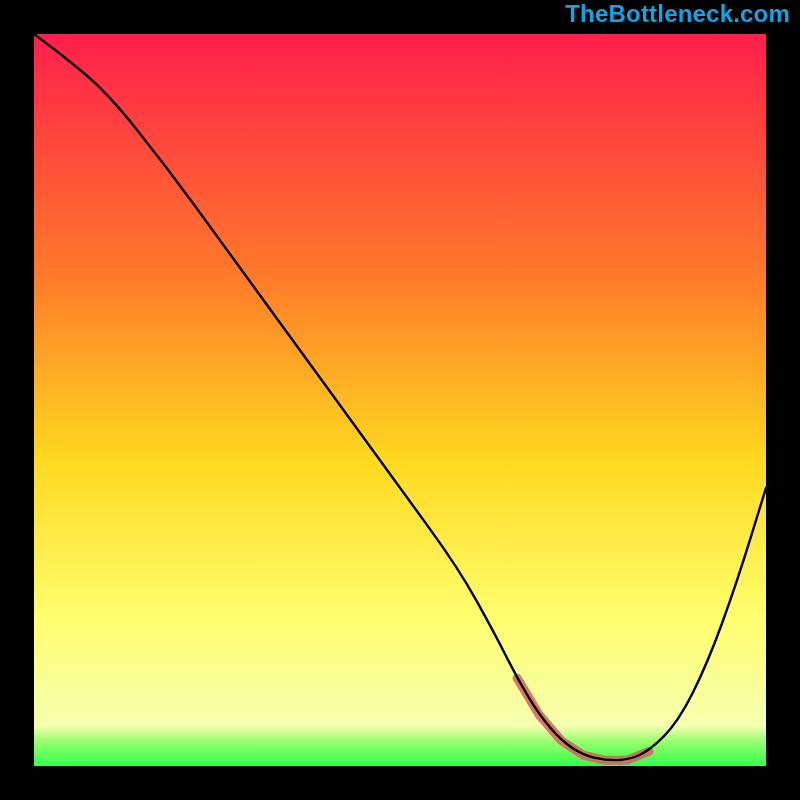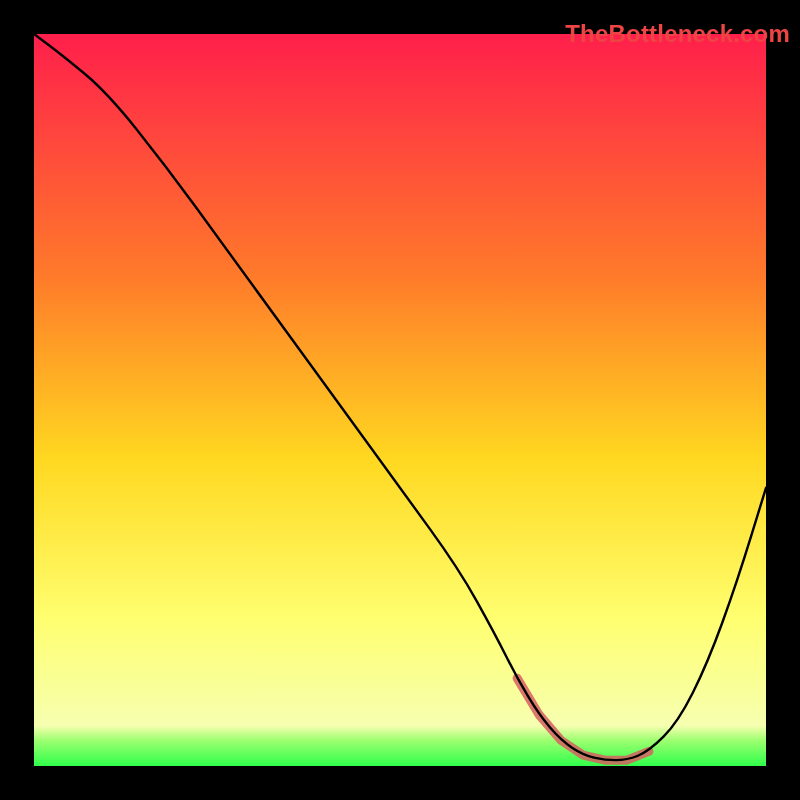--- a/index.html
+++ b/index.html
@@ -12,23 +12,23 @@
     font-family: Arial, Helvetica, sans-serif;
   }
   .frame {
     position: relative;
     width: 800px;
     height: 800px;
     background: #000;
   }
   .watermark {
     position: absolute;
-    top: 20px;
+    top: 0;
     right: 10px;
-    color: #ef4444;
+    color: #0ea5e9;
     font-size: 24px;
     font-weight: 600;
     letter-spacing: 0.2px;
     z-index: 20;
     user-select: none;
   }
   .plot-wrap {
     position: absolute;
     left: 34px;
     top: 34px;

